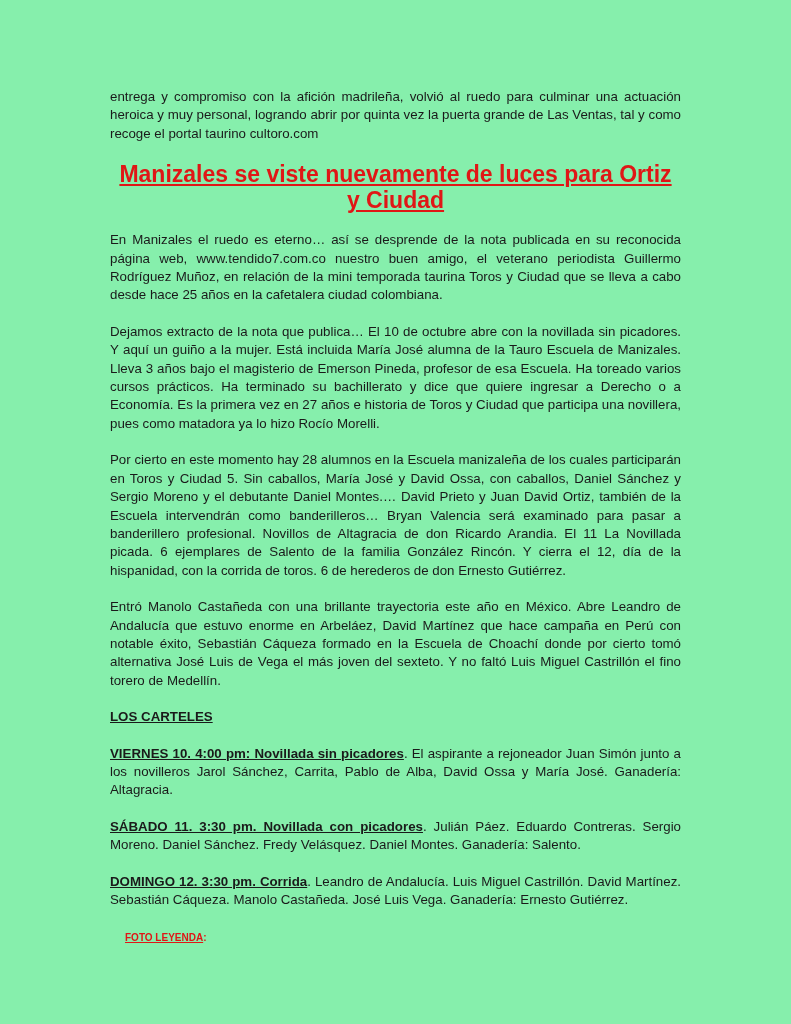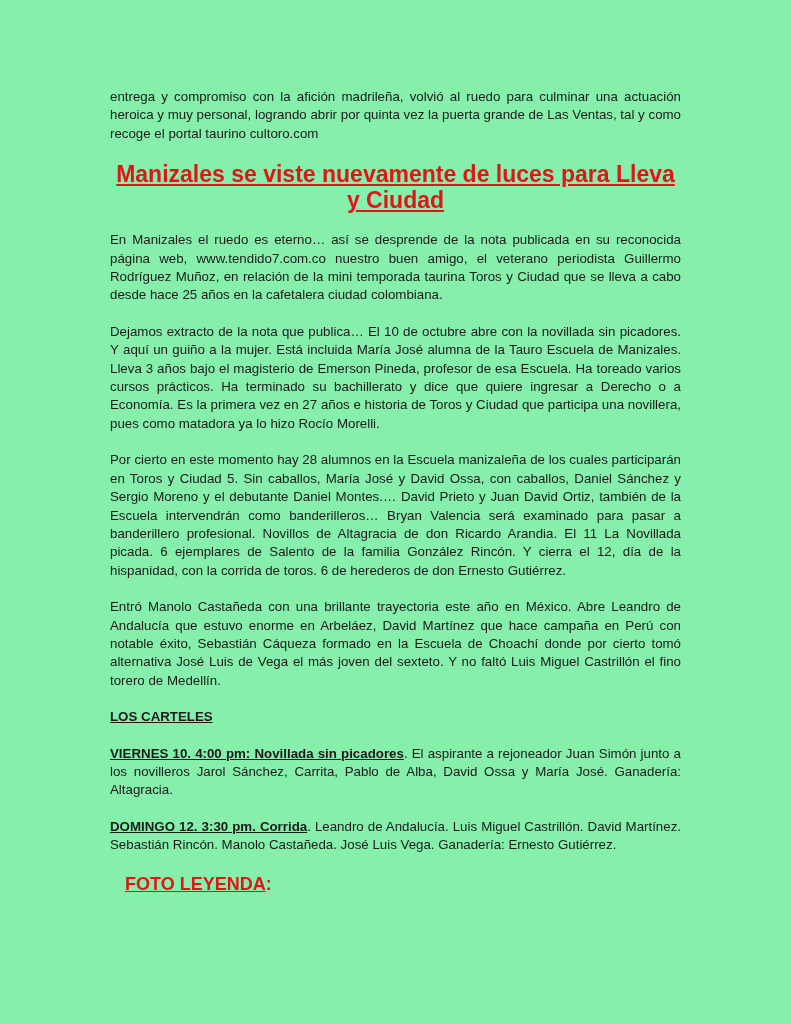--- a/index.html
+++ b/index.html
@@ -40,57 +40,60 @@
     text-align: left;
     text-decoration: underline;
     margin: 0 0 18px 0;
     color: var(--text-color, #1a1a1a);
   }
   .cartel .lead {
     font-weight: bold;
     text-decoration: underline;
   }
   .foto-leyenda {
-    font-size: 18px;
+    font-size: 10px;
     line-height: 18.4px;
     font-weight: bold;
     color: var(--accent-red, #e01616);
     margin: 20px 0 0 0;
     text-align: left;
     padding-left: 15px;
   }
   .foto-leyenda .fl-label {
     text-decoration: underline;
   }
 </style>
 </head>
 <body>
 
 <div class="page">
 
   <p class="body-par">entrega y compromiso con la afición madrileña, volvió al ruedo para culminar una actuación heroica y muy personal, logrando abrir por quinta vez la puerta grande de Las Ventas, tal y como recoge el portal taurino cultoro.com</p>
 
-  <h1 class="headline">Manizales se viste nuevamente de luces para Lleva y Ciudad</h1>
+  <h1 class="headline">Manizales se viste nuevamente de luces para Ortiz y Ciudad</h1>
 
   <p class="body-par">En Manizales el ruedo es eterno… así se desprende de la nota publicada en su reconocida página web, www.tendido7.com.co nuestro buen amigo, el veterano periodista Guillermo Rodríguez Muñoz, en relación de la mini temporada taurina Toros y Ciudad que se lleva a cabo desde hace 25 años en la cafetalera ciudad colombiana.</p>
 
   <p class="body-par">Dejamos extracto de la nota que publica… El 10 de octubre abre con la novillada sin picadores. Y aquí un guiño a la mujer. Está incluida María José alumna de la Tauro Escuela de Manizales. Lleva 3 años bajo el magisterio de Emerson Pineda, profesor de esa Escuela. Ha toreado varios cursos prácticos. Ha terminado su bachillerato y dice que quiere ingresar a Derecho o a Economía. Es la primera vez en 27 años e historia de Toros y Ciudad que participa una novillera, pues como matadora ya lo hizo Rocío Morelli.</p>
 
   <p class="body-par">Por cierto en este momento hay 28 alumnos en la Escuela manizaleña de los cuales participarán en Toros y Ciudad 5. Sin caballos, María José y David Ossa, con caballos, Daniel Sánchez y Sergio Moreno y el debutante Daniel Montes.… David Prieto y Juan David Ortiz, también de la Escuela intervendrán como banderilleros… Bryan Valencia será examinado para pasar a banderillero profesional. Novillos de Altagracia de don Ricardo Arandia. El 11 La Novillada picada. 6 ejemplares de Salento de la familia González Rincón. Y cierra el 12, día de la hispanidad, con la corrida de toros. 6 de herederos de don Ernesto Gutiérrez.</p>
 
   <p class="body-par">Entró Manolo Castañeda con una brillante trayectoria este año en México. Abre Leandro de Andalucía que estuvo enorme en Arbeláez, David Martínez que hace campaña en Perú con notable éxito, Sebastián Cáqueza formado en la Escuela de Choachí donde por cierto tomó alternativa José Luis de Vega el más joven del sexteto. Y no faltó Luis Miguel Castrillón el fino torero de Medellín.</p>
 
   <h2 class="section-title">LOS CARTELES</h2>
 
   <p class="body-par cartel">
     <span class="lead">VIERNES 10. 4:00 pm: Novillada sin picadores</span><span class="rest">. El aspirante a rejoneador Juan Simón junto a los novilleros Jarol Sánchez, Carrita, Pablo de Alba, David Ossa y María José. Ganadería: Altagracia.</span>
   </p>
 
+  <p class="body-par cartel">
+    <span class="lead">SÁBADO 11. 3:30 pm. Novillada con picadores</span><span class="rest">. Julián Páez. Eduardo Contreras. Sergio Moreno. Daniel Sánchez. Fredy Velásquez. Daniel Montes. Ganadería: Salento.</span>
+  </p>
 
   <p class="body-par cartel">
-    <span class="lead">DOMINGO 12. 3:30 pm. Corrida</span><span class="rest">. Leandro de Andalucía. Luis Miguel Castrillón. David Martínez. Sebastián Rincón. Manolo Castañeda. José Luis Vega. Ganadería: Ernesto Gutiérrez.</span>
+    <span class="lead">DOMINGO 12. 3:30 pm. Corrida</span><span class="rest">. Leandro de Andalucía. Luis Miguel Castrillón. David Martínez. Sebastián Cáqueza. Manolo Castañeda. José Luis Vega. Ganadería: Ernesto Gutiérrez.</span>
   </p>
 
   <p class="foto-leyenda">
     <span class="fl-label">FOTO LEYENDA</span><span class="fl-colon">:</span>
   </p>
 
 </div>
 
 </body></html>

